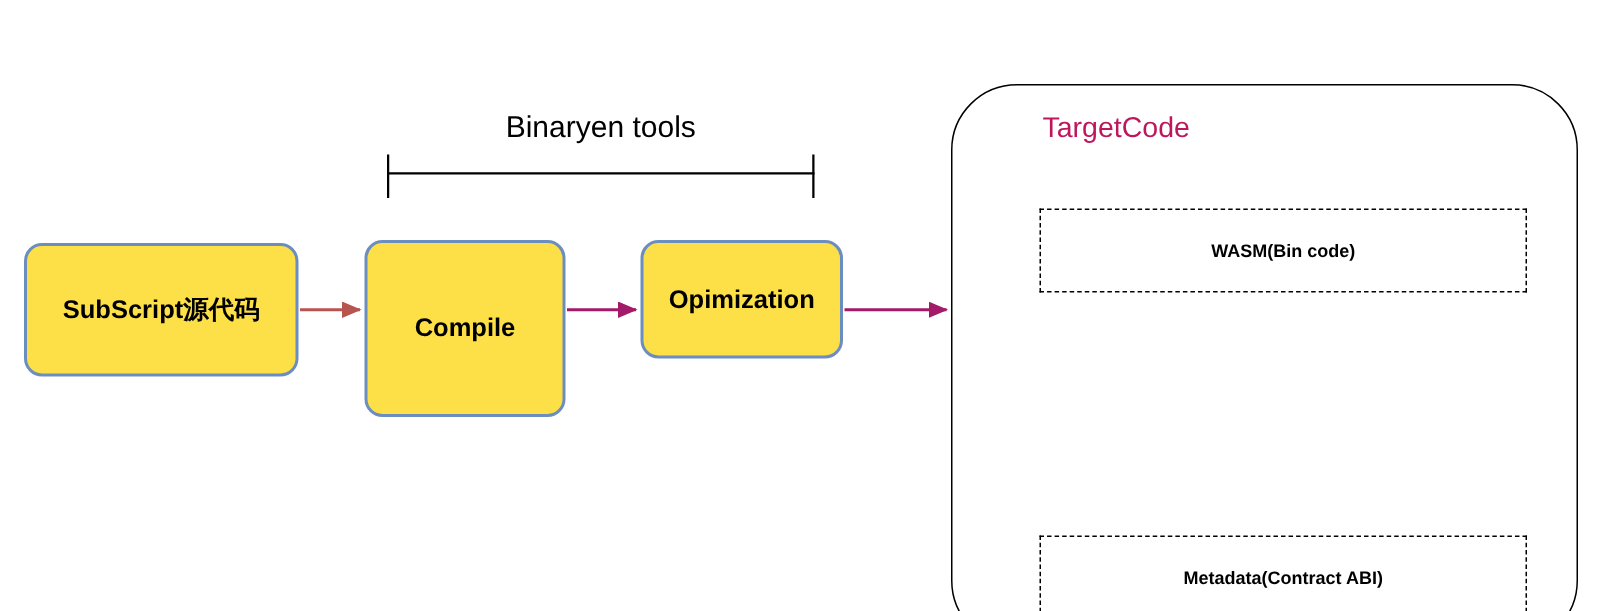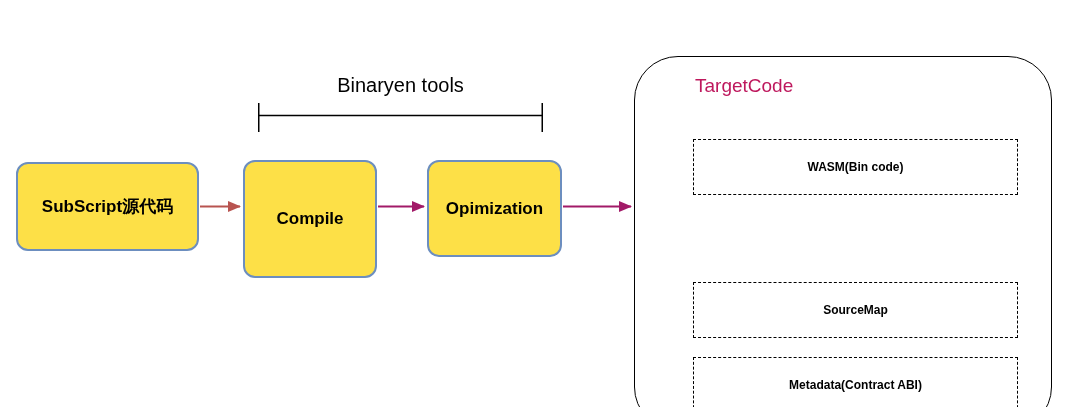--- a/index.html
+++ b/index.html
@@ -27,21 +27,21 @@
     border-radius: 12px;
     display: flex;
     align-items: center;
     justify-content: center;
     font-weight: bold;
     font-size: 17px;
     text-align: center;
   }
   .box-subscript   { left: 16px;  top: 121px; width: 183px; height: 89px; }
   .box-compile     { left: 243px; top: 119px; width: 134px; height: 118px; }
-  .box-opimization { left: 427px; top: 119px; width: 135px; height: 97px; text-align: right; }
+  .box-opimization { left: 427px; top: 119px; width: 135px; height: 79px; text-align: right; }
   .bracket-label {
     position: absolute;
     left: 258px; top: 33px;
     width: 285px;
     text-align: center;
     font-size: 20px;
     font-weight: normal;
   }
   .target-container {
     position: absolute;
@@ -114,21 +114,18 @@
   <div class="flow-box box-opimization">
     <span>Opimization</span>
   </div>
 
   <div class="target-container">
     <div class="target-title">TargetCode</div>
 
     <div class="dashed-box item-0">
       <span>WASM(Bin code)</span>
     </div>
-    <div class="dashed-box item-2">
-      <span>SourceMap</span>
-    </div>
     <div class="dashed-box item-3">
       <span>Metadata(Contract ABI)</span>
     </div>
   </div>
 
 </div>
 
 </body></html>

